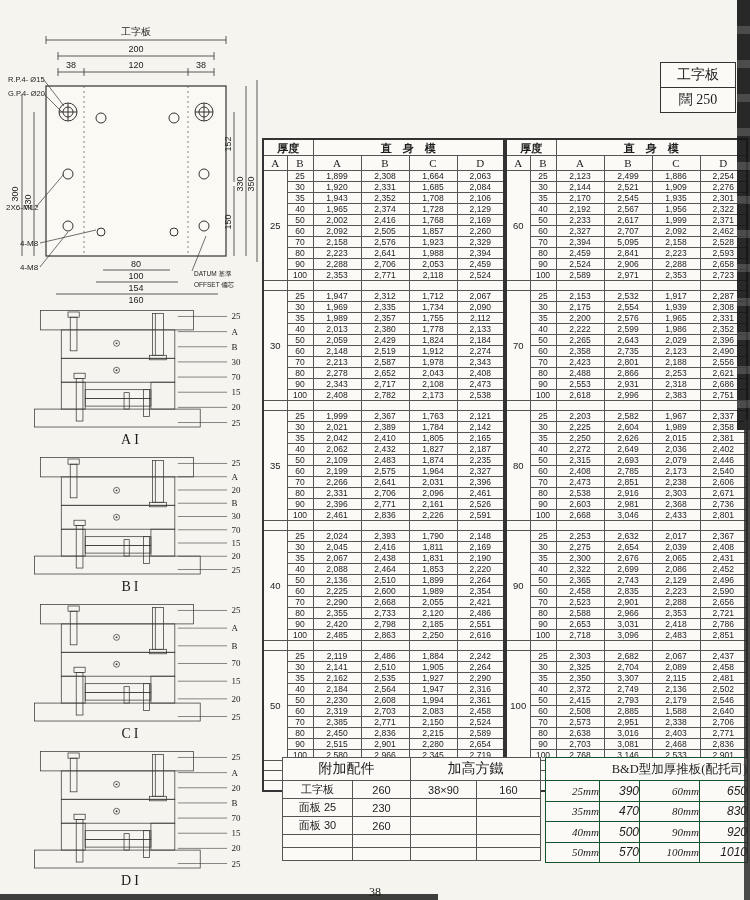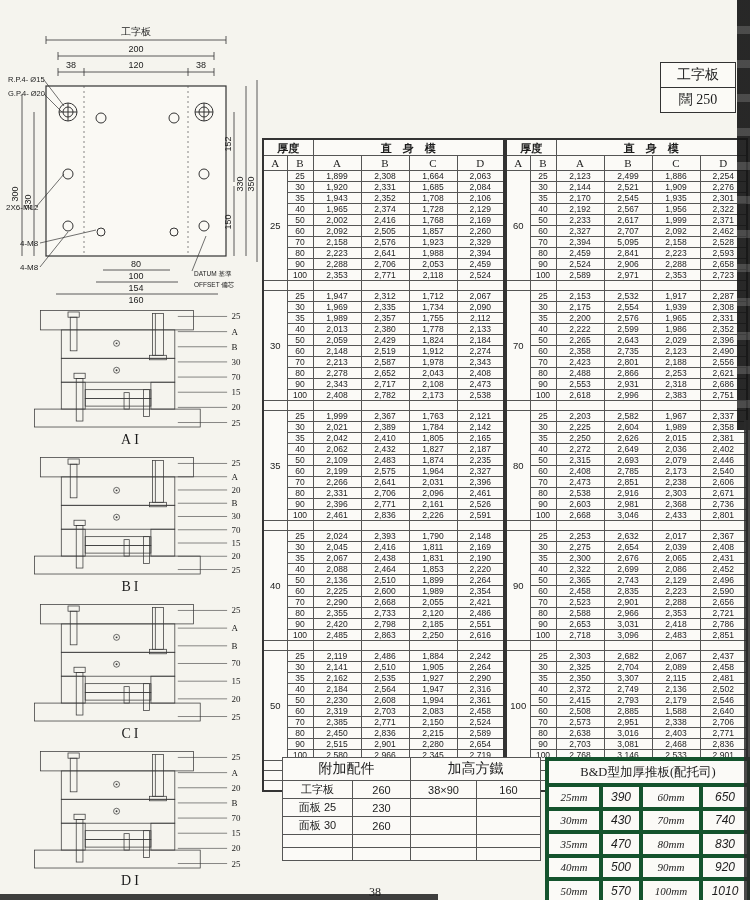--- a/index.html
+++ b/index.html
@@ -24,21 +24,21 @@
   .big tr.spacer td{height:9px;}
   #tableL{left:262px;}
   #tableR{left:505px;}
   
   .acc{position:absolute;left:282px;top:757px;width:258px;background:#fbfaf7;border:1.5px solid #333;}
   .acc th,.acc td{border:1px solid #555;font-size:11px;text-align:center;padding:0;}
   .acc th{height:22px;font-weight:normal;font-family:"Liberation Serif",serif;font-size:14px;}
   .acc td{height:17px;}
   .acc tr.empty td{height:12px;}
   .bd{position:absolute;left:545px;top:757px;width:202px;background:#fbfaf7;border:1.5px solid #333;}
-  .bd th,.bd td{border:4px solid #14532d;font-size:11px;text-align:center;padding:0;}
+  .bd th,.bd td{border:1px solid #14532d;font-size:11px;text-align:right;padding:0;}
   .bd th{height:22px;font-weight:normal;font-family:"Liberation Serif",serif;font-size:12.5px;}
   .bd td{height:19.5px;font-family:"Liberation Serif",serif;font-style:italic;}
   .bd td.v{font-size:12px;font-family:"Liberation Sans",sans-serif;}
   
   .drawing{position:absolute;left:6px;top:24px;}
   .sections{position:absolute;left:4px;top:306px;}
   .sec{margin-bottom:5px;}
   .sec-label{width:255px;text-align:center;font-family:"Liberation Serif",serif;font-size:14px;letter-spacing:3px;margin-top:-2px;}
   svg text{fill:#222;}
   
@@ -1235,26 +1235,20 @@
         </tr>
       </thead>
       <tbody>
         <tr>
           <td>25mm</td>
           <td class="v">390</td>
           <td>60mm</td>
           <td class="v">650</td>
         </tr>
         <tr>
-          <td>30mm</td>
-          <td class="v">430</td>
-          <td>70mm</td>
-          <td class="v">740</td>
-        </tr>
-        <tr>
           <td>35mm</td>
           <td class="v">470</td>
           <td>80mm</td>
           <td class="v">830</td>
         </tr>
         <tr>
           <td>40mm</td>
           <td class="v">500</td>
           <td>90mm</td>
           <td class="v">920</td>

